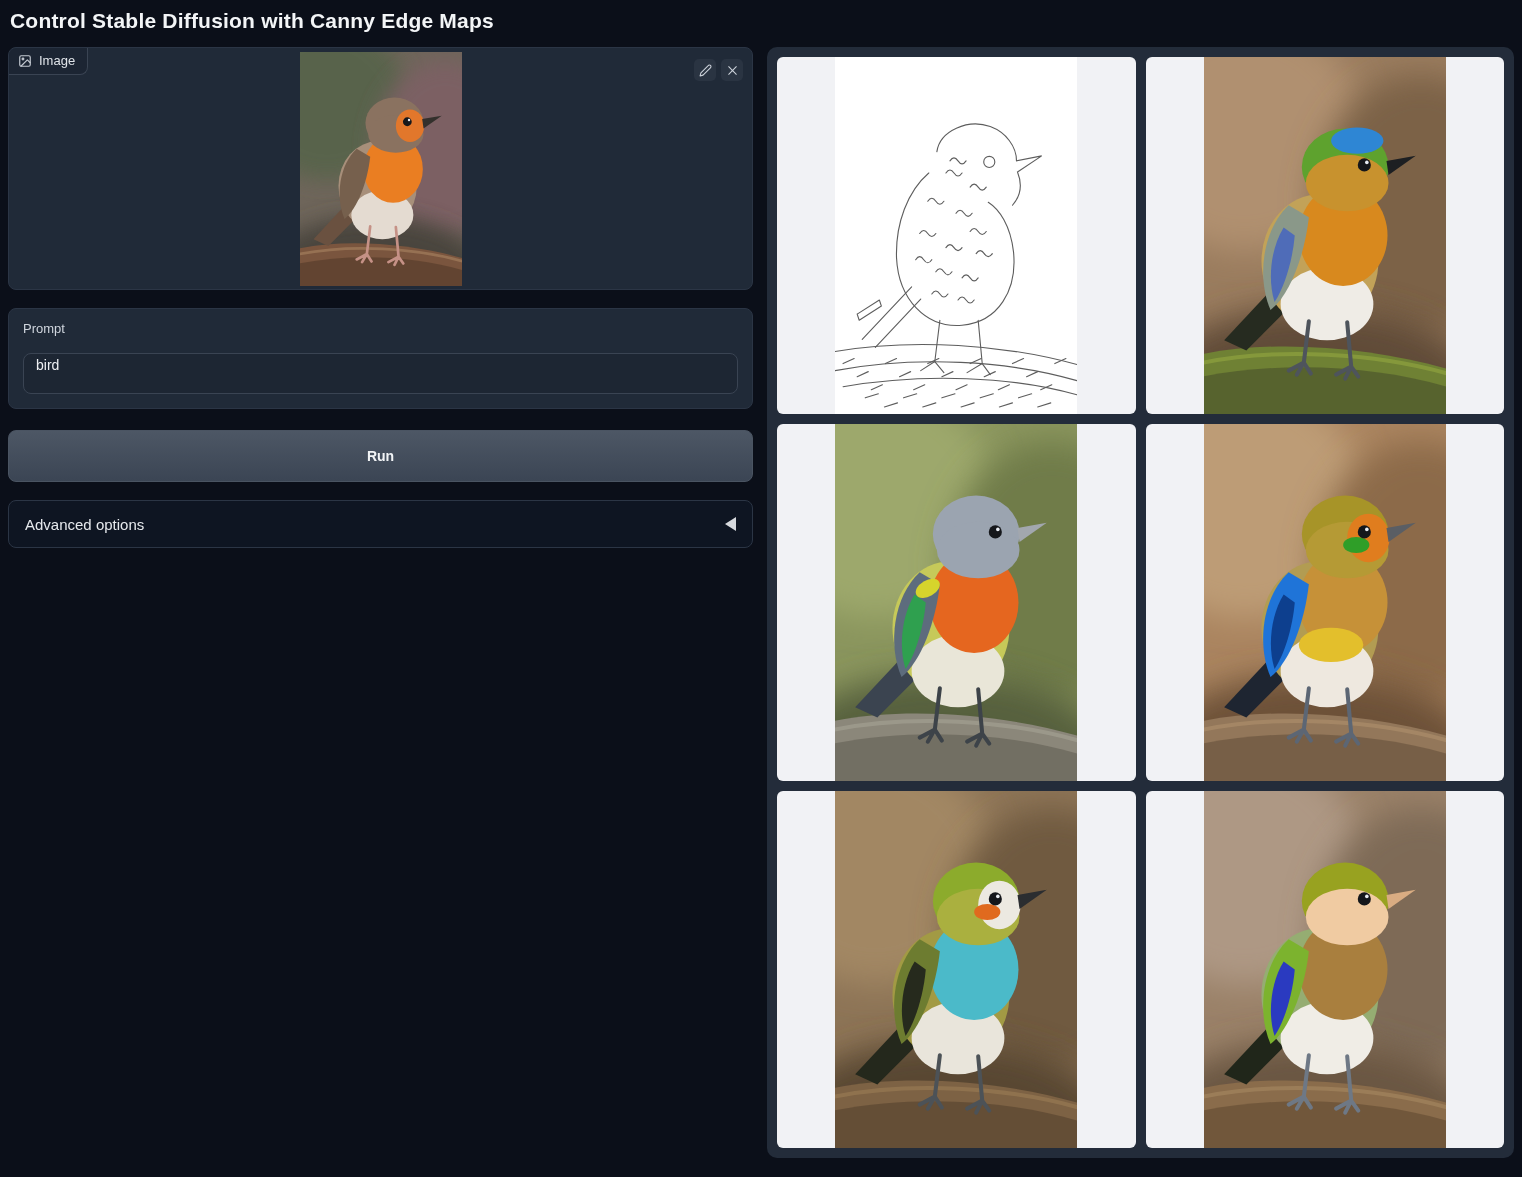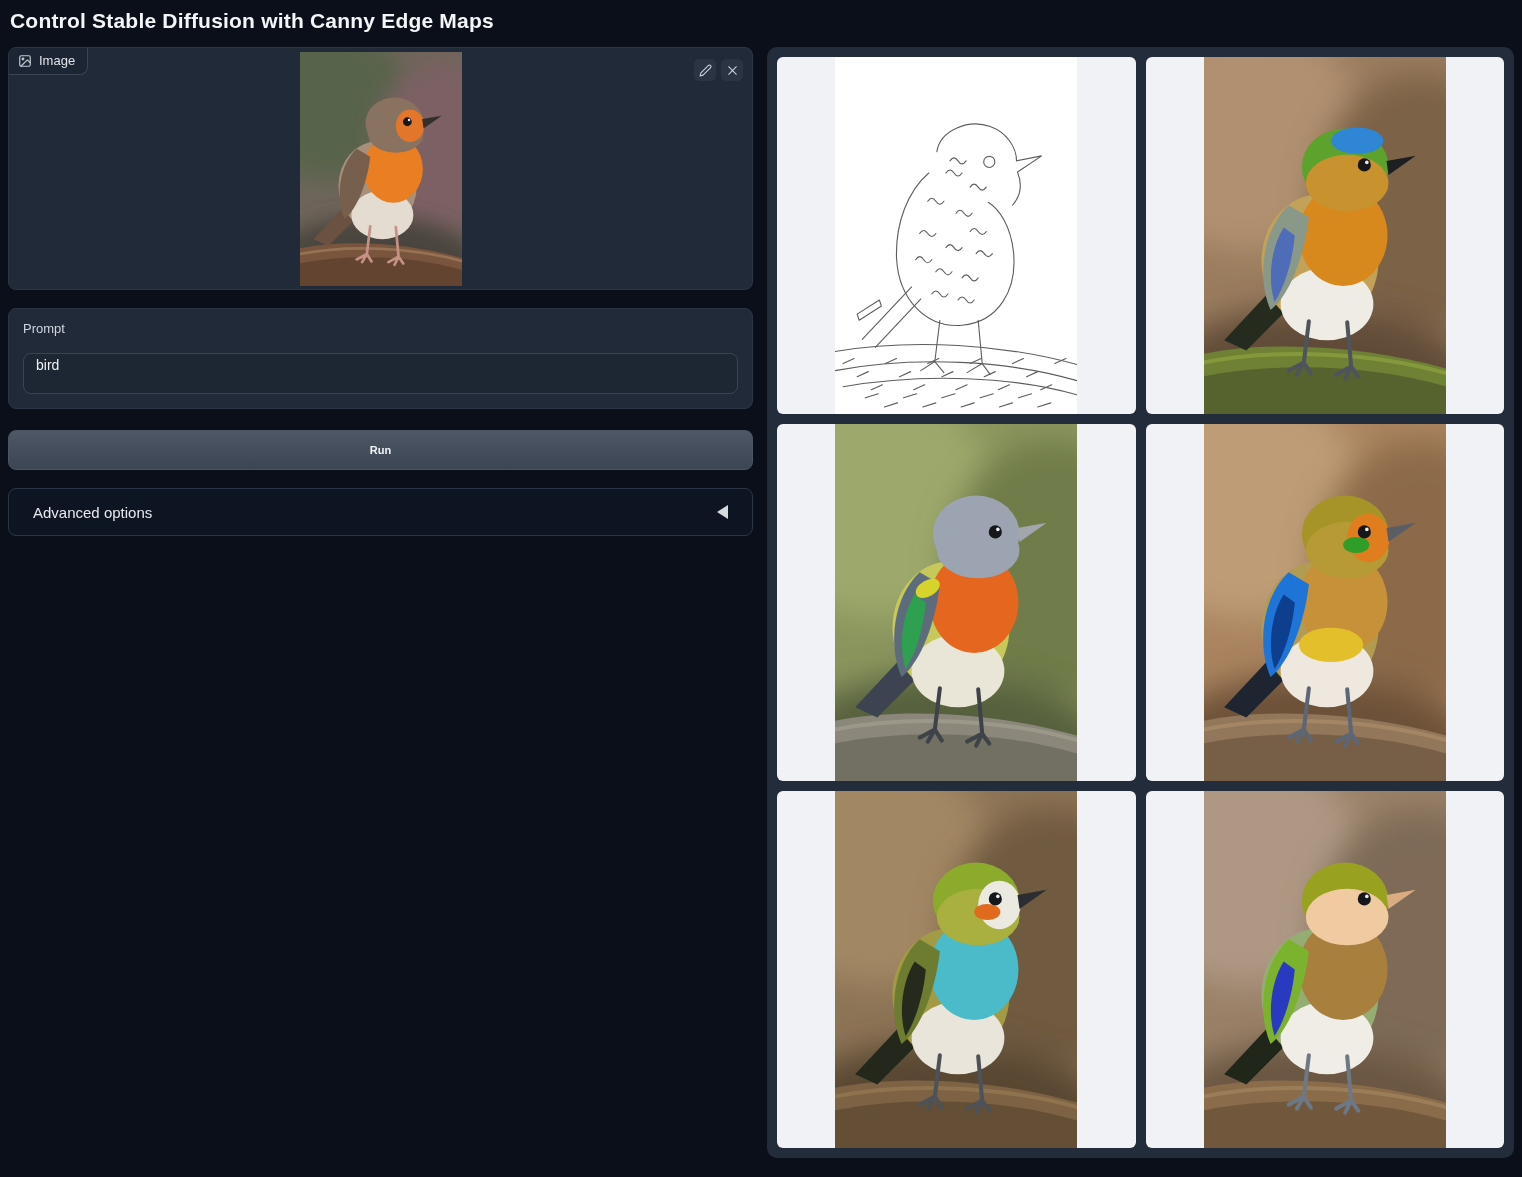--- a/index.html
+++ b/index.html
@@ -69,34 +69,34 @@
   .prompt-input{
     width:100%; height:41px; resize:none; display:block;
     background:#1d2633; border:1px solid var(--input-border); border-radius:8px;
     color:#eef0f3; font-size:14px; line-height:19px;
     padding:2px 12px; outline:none;
     font-family:"Liberation Sans","DejaVu Sans",sans-serif;
   }
 
   
   .run-btn{
-    margin-top:21px; width:100%; height:40px;
+    margin-top:21px; width:100%; height:52px;
     border:1px solid #4a5462; border-radius:8px;
     background:linear-gradient(180deg,var(--button-grad-top),var(--button-grad-bottom));
-    color:#f2f4f6; font-size:11px; font-weight:700; cursor:pointer;
+    color:#f2f4f6; font-size:14px; font-weight:700; cursor:pointer;
     font-family:"Liberation Sans","DejaVu Sans",sans-serif;
   }
 
   
   .accordion{
     margin-top:18px; height:48px;
     background:var(--accordion-bg);
     border:1px solid var(--panel-border); border-radius:8px;
     display:flex; align-items:center; justify-content:space-between;
-    padding:0 24px; cursor:pointer;
+    padding:0 16px; cursor:pointer;
   }
   .accordion-label{font-size:15px; color:#e6e9ed;}
   .tri-left{
     width:0; height:0;
     border-top:7px solid transparent; border-bottom:7px solid transparent;
     border-right:11px solid #d6d9dd;
   }
 
   
   .gallery{

